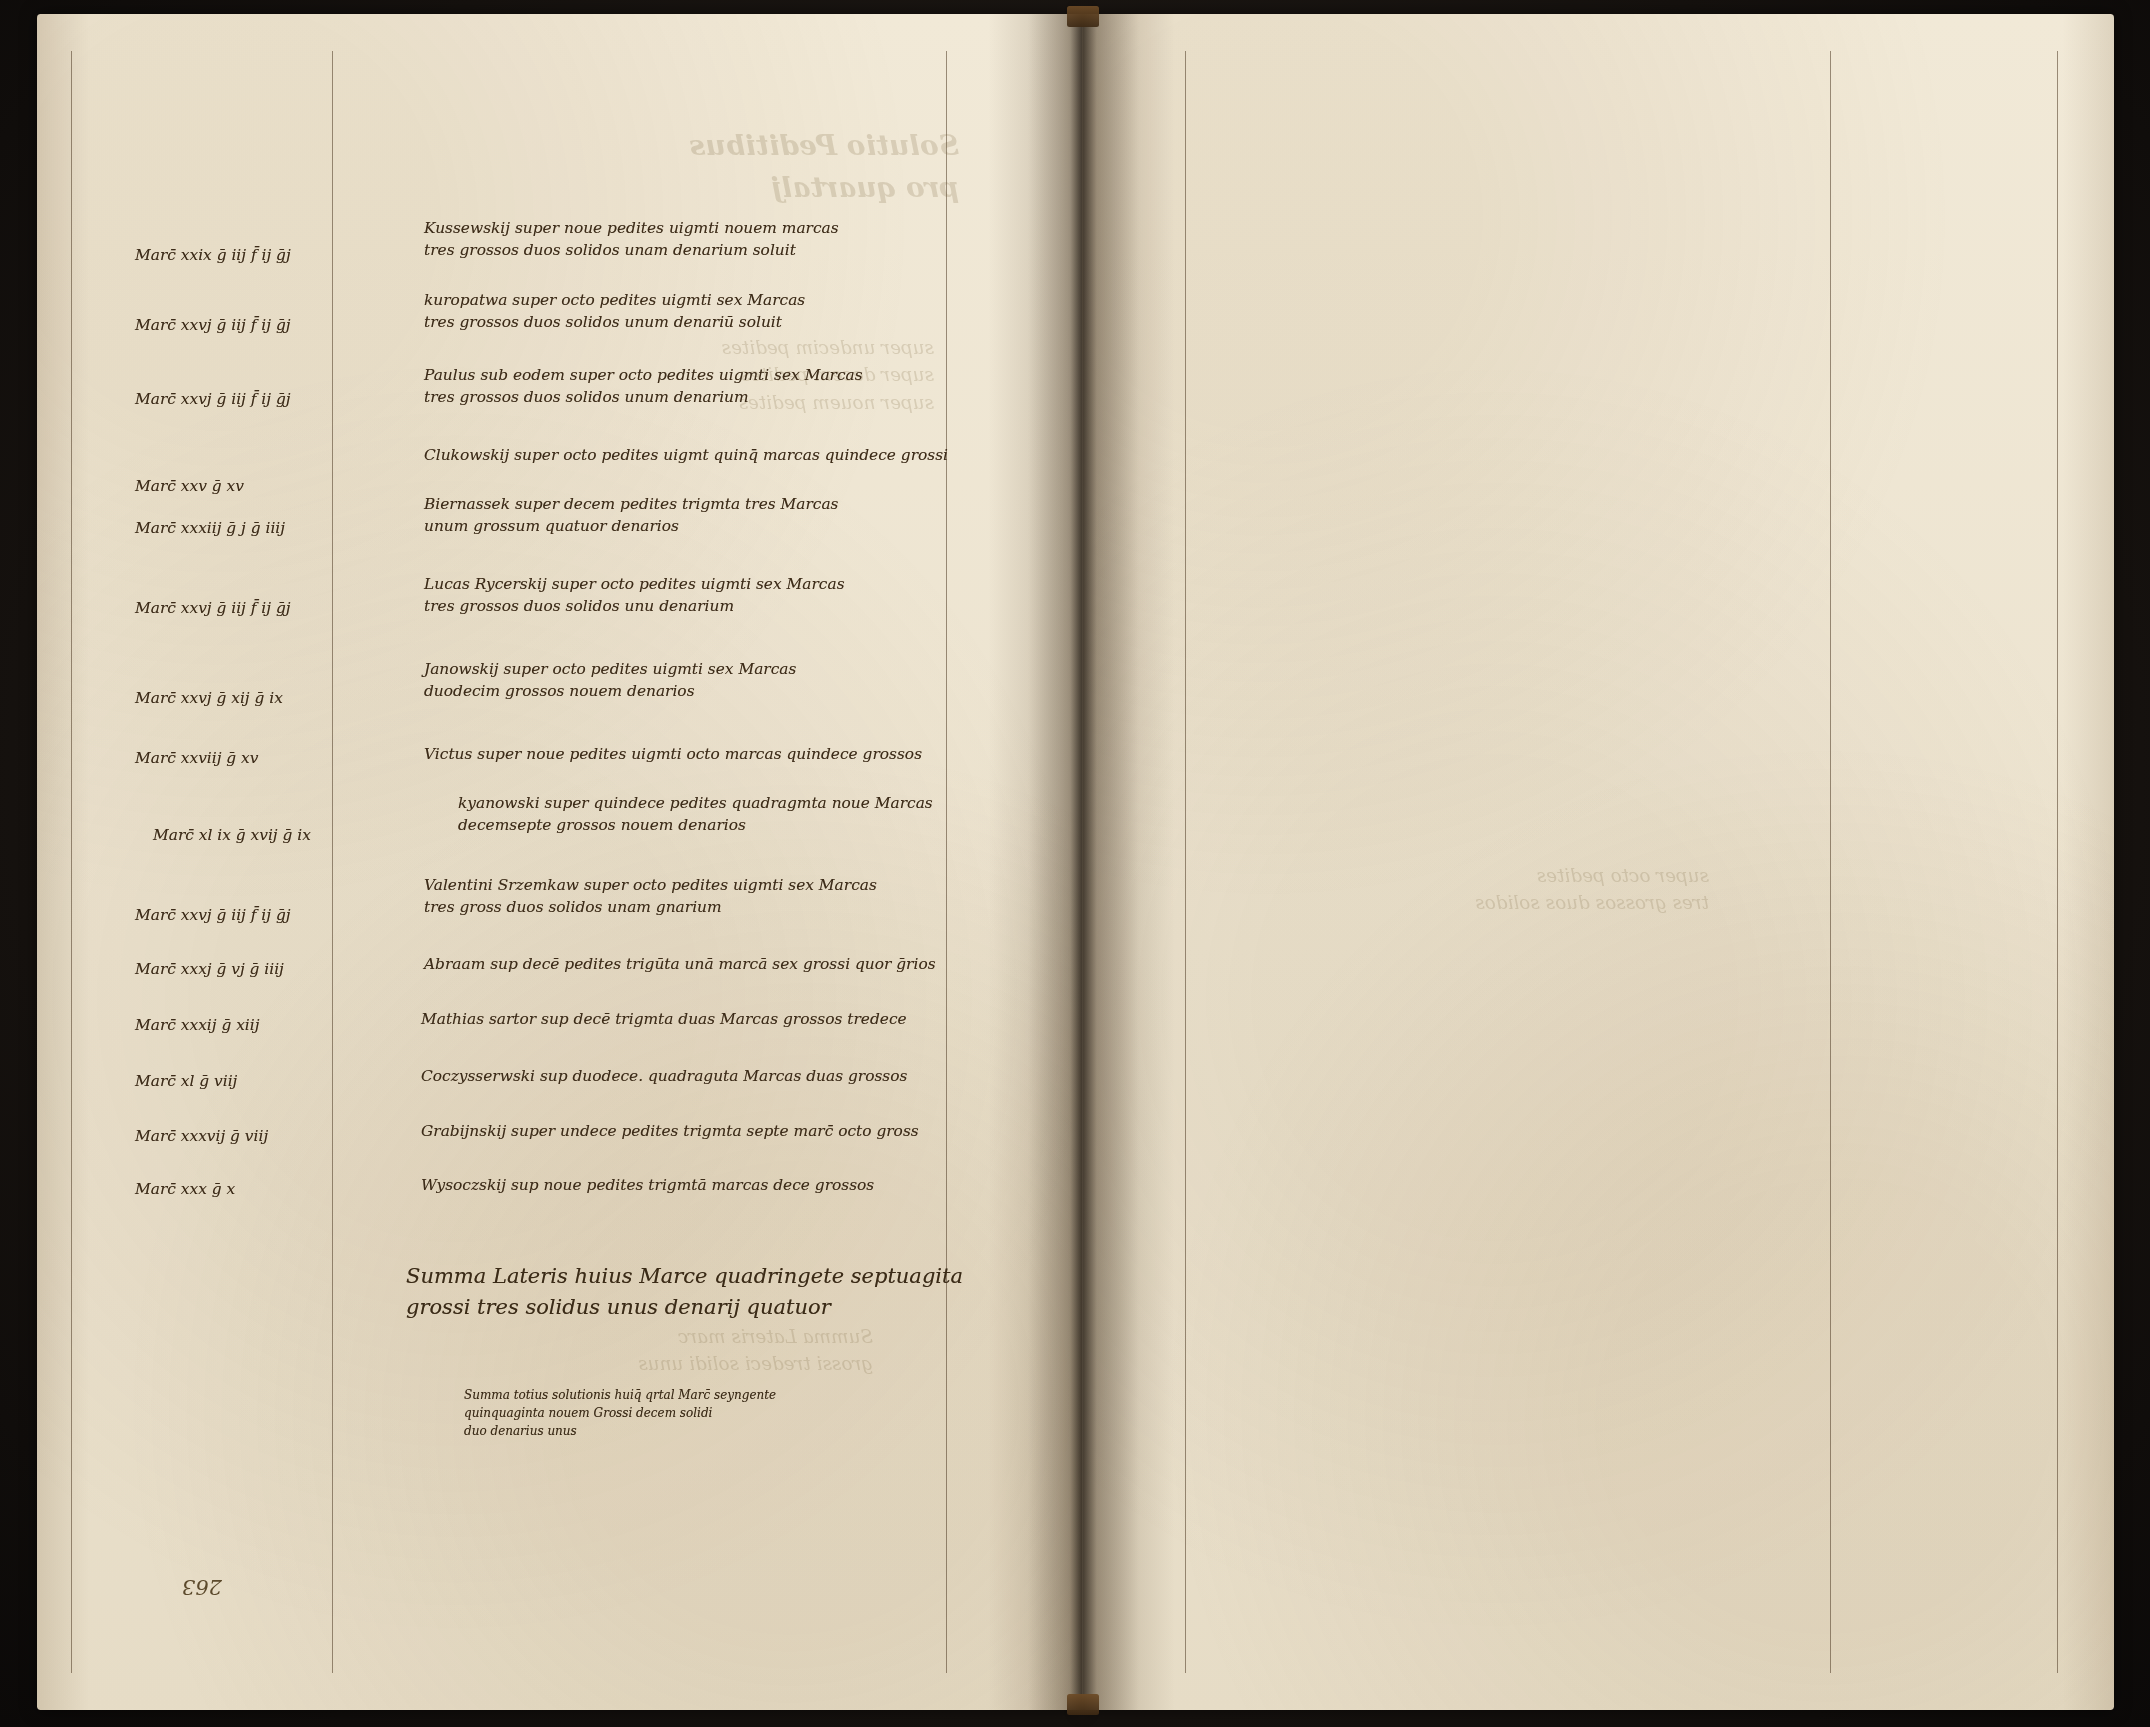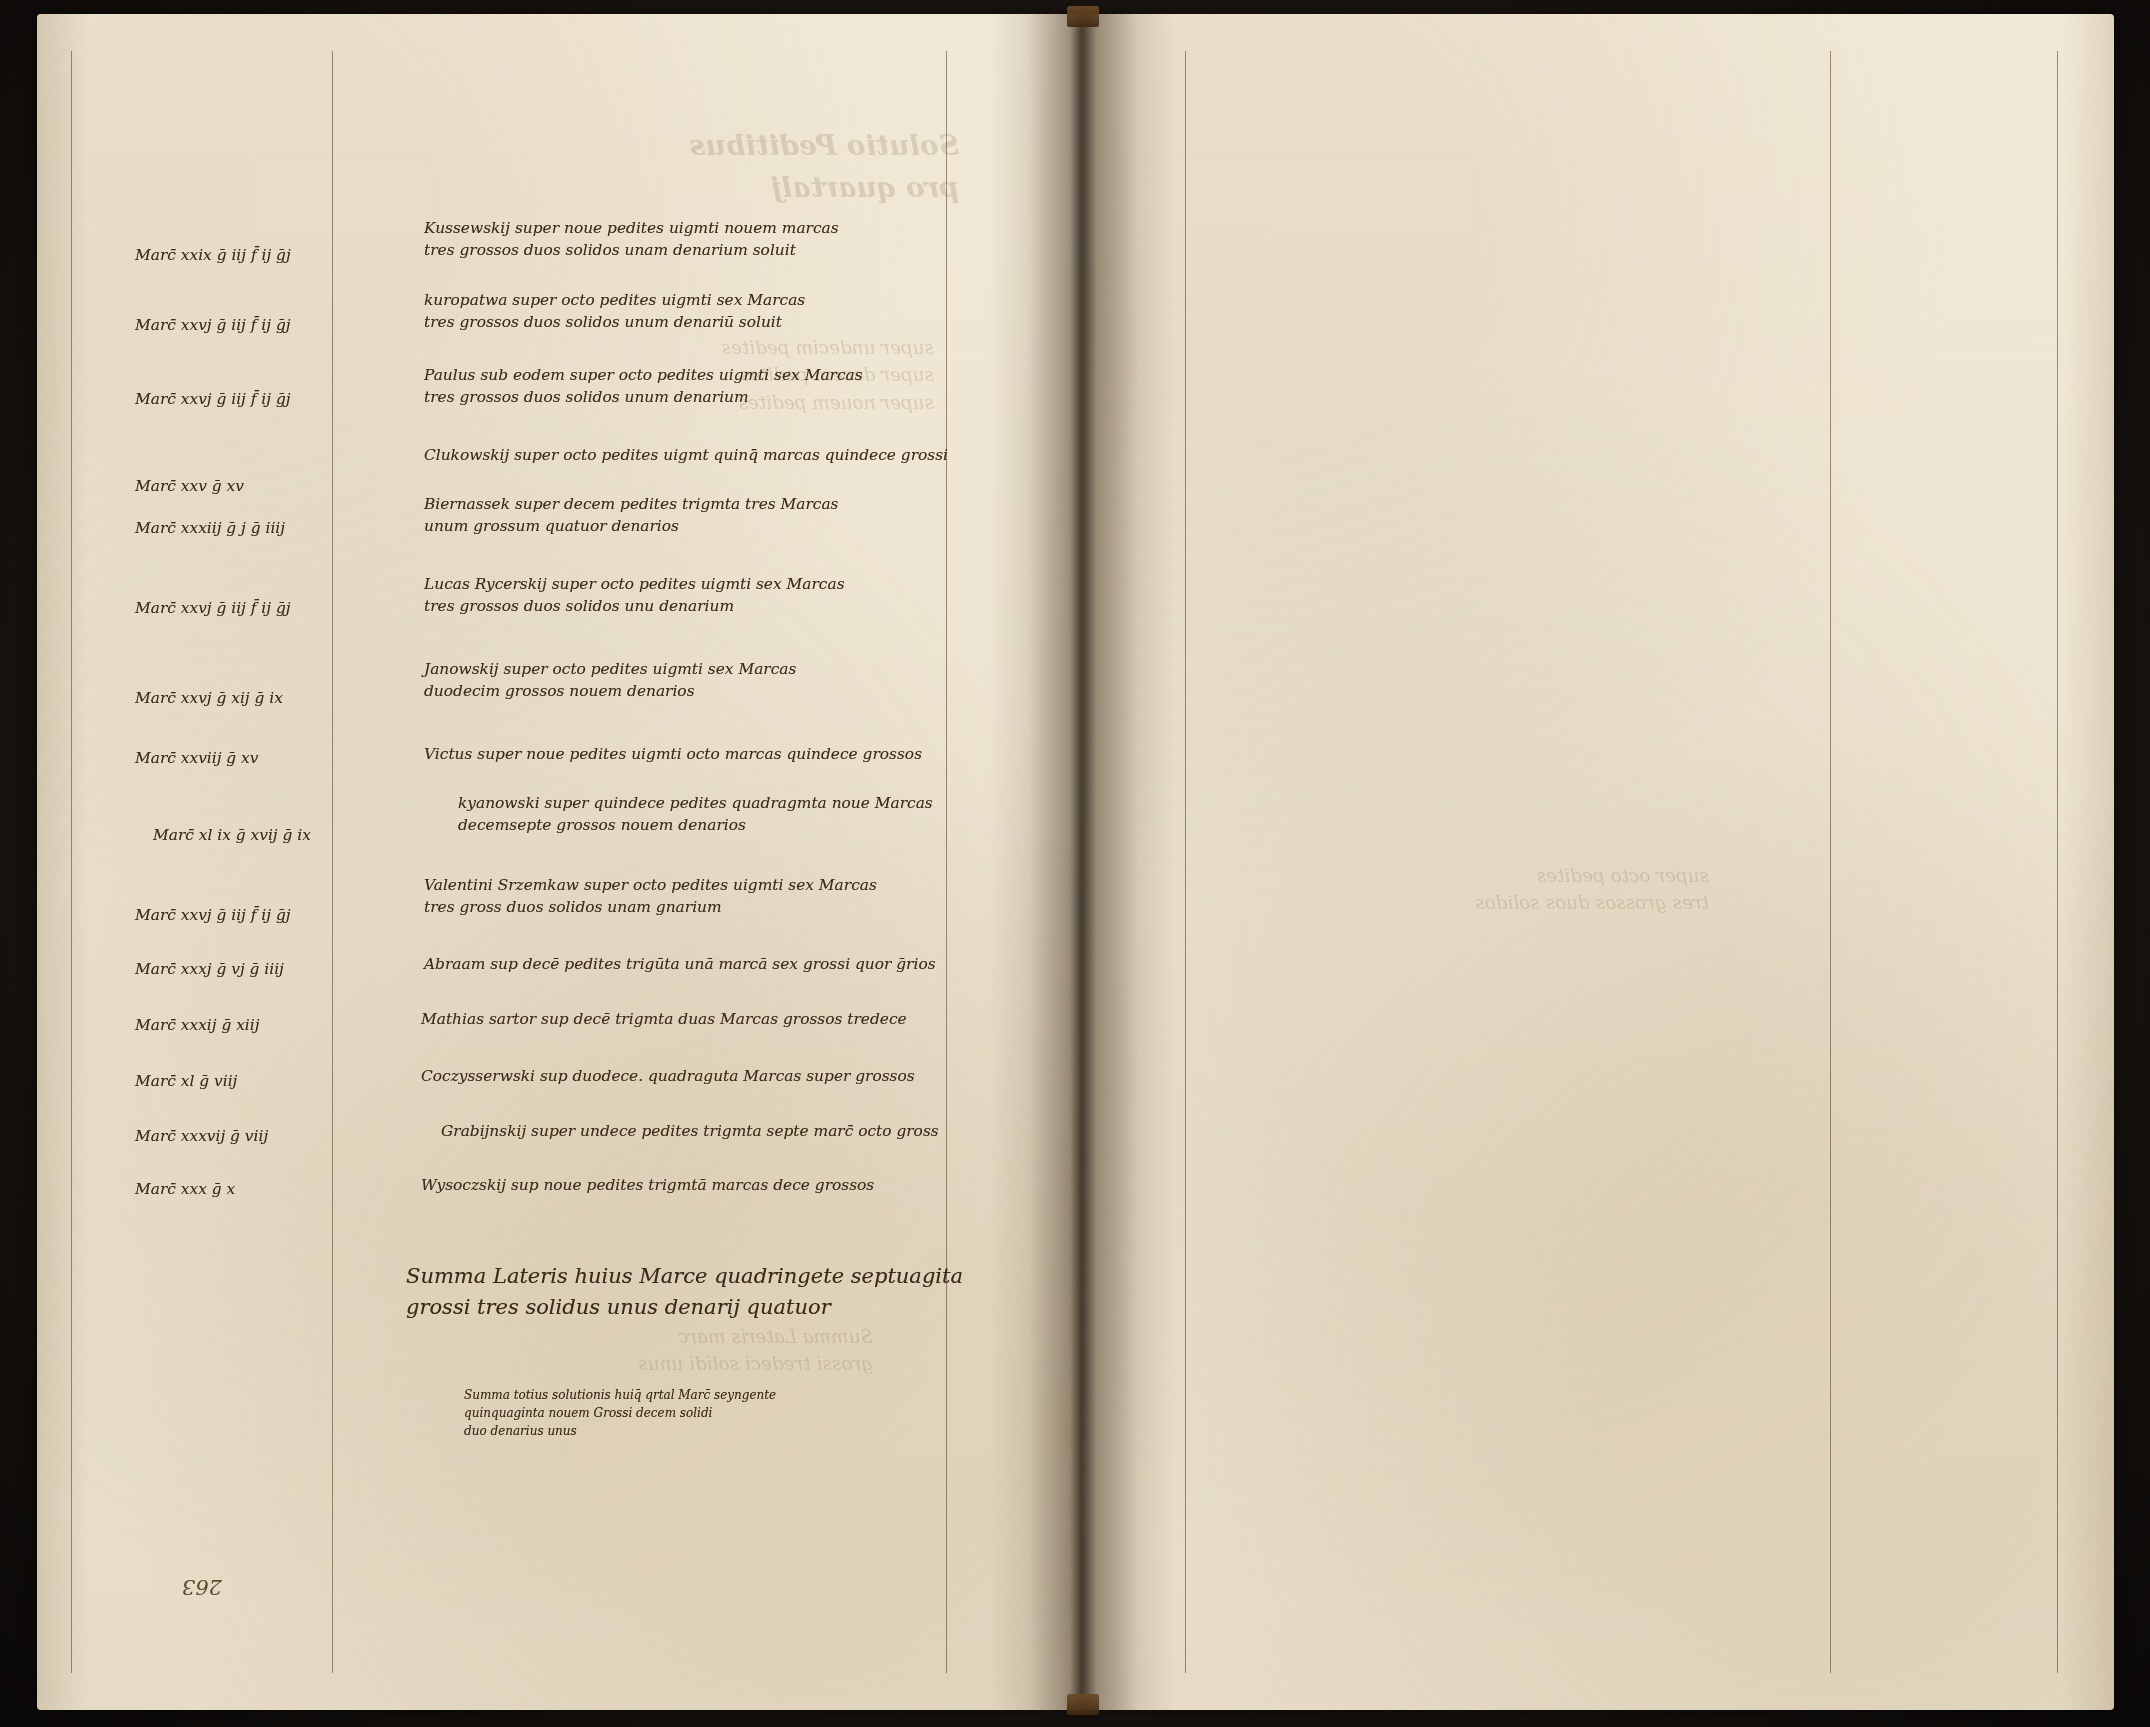--- a/index.html
+++ b/index.html
@@ -218,22 +218,22 @@
 tres grossos duos solidos unu denarium</div>
       <div class="entry" style="left:387px; top:644px; width:553px;">Janowskij super octo pedites uigmti sex Marcas
 duodecim grossos nouem denarios</div>
       <div class="entry" style="left:387px; top:729px; width:578px;">Victus super noue pedites uigmti octo marcas quindece grossos</div>
       <div class="entry" style="left:387px; top:778px; width:578px;margin-left:34px;">kyanowski super quindece pedites quadragmta noue Marcas
 decemsepte grossos nouem denarios</div>
       <div class="entry" style="left:387px; top:860px; width:565px;">Valentini Srzemkaw super octo pedites uigmti sex Marcas
 tres gross duos solidos unam gnarium</div>
       <div class="entry" style="left:387px; top:939px; width:590px;">Abraam sup decē pedites trigūta unā marcā sex grossi quor ḡrios</div>
       <div class="entry" style="left:384px; top:994px; width:590px;">Mathias sartor sup decē trigmta duas Marcas grossos tredece</div>
-      <div class="entry" style="left:384px; top:1051px; width:578px;">Coczysserwski sup duodece. quadraguta Marcas super grossos</div>
-      <div class="entry" style="left:404px; top:1106px; width:578px;">Grabijnskij super undece pedites trigmta septe marc̄ octo gross</div>
+      <div class="entry" style="left:384px; top:1051px; width:578px;">Coczysserwski sup duodece. quadraguta Marcas duas grossos</div>
+      <div class="entry" style="left:384px; top:1106px; width:578px;">Grabijnskij super undece pedites trigmta septe marc̄ octo gross</div>
       <div class="entry" style="left:384px; top:1160px; width:578px;">Wysoczskij sup noue pedites trigmtā marcas dece grossos</div>
 
       <div class="summa" style="left:369px; top:1247px; width:578px;">Summa Lateris huius Marce quadringete septuagita
 grossi tres solidus unus denarij quatuor</div>
       <div class="summa" style="left:427px; top:1327px; width:571px; font-size:12px;margin-top:45px;">Summa totius solutionis huiq̄ qrtal Marc̄ seyngente
 quinquaginta nouem Grossi decem solidi
 duo denarius unus</div>
 
       <div class="folio" style="left:145px; top:1561px;">263</div>
     </div>

